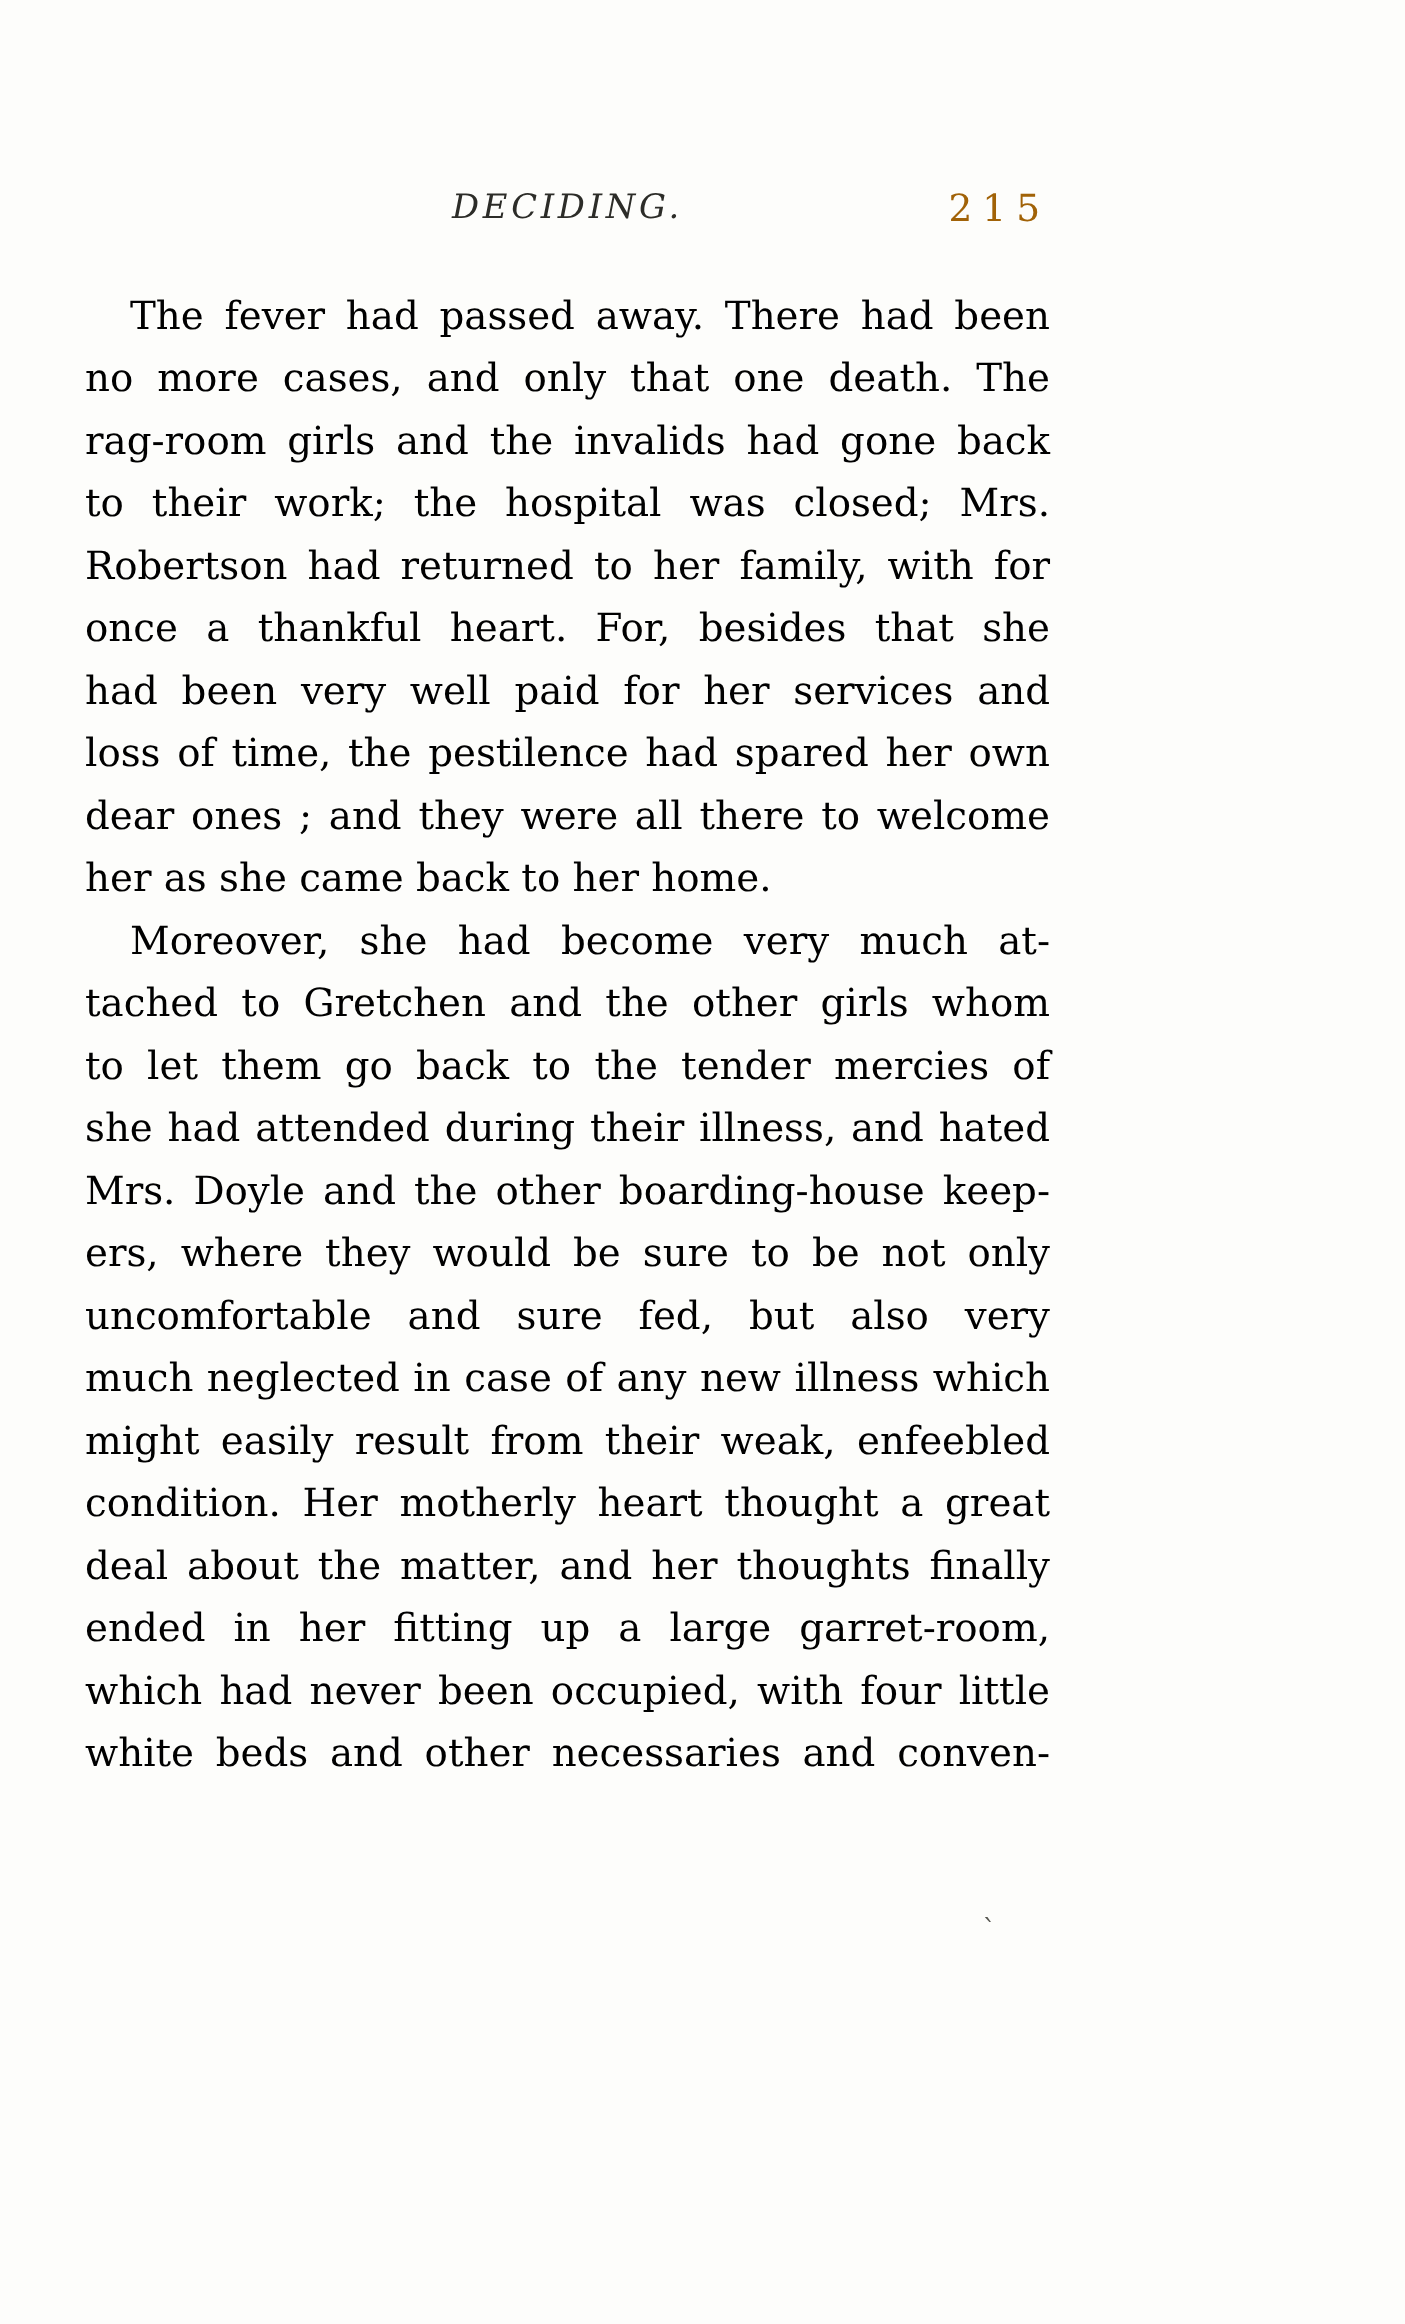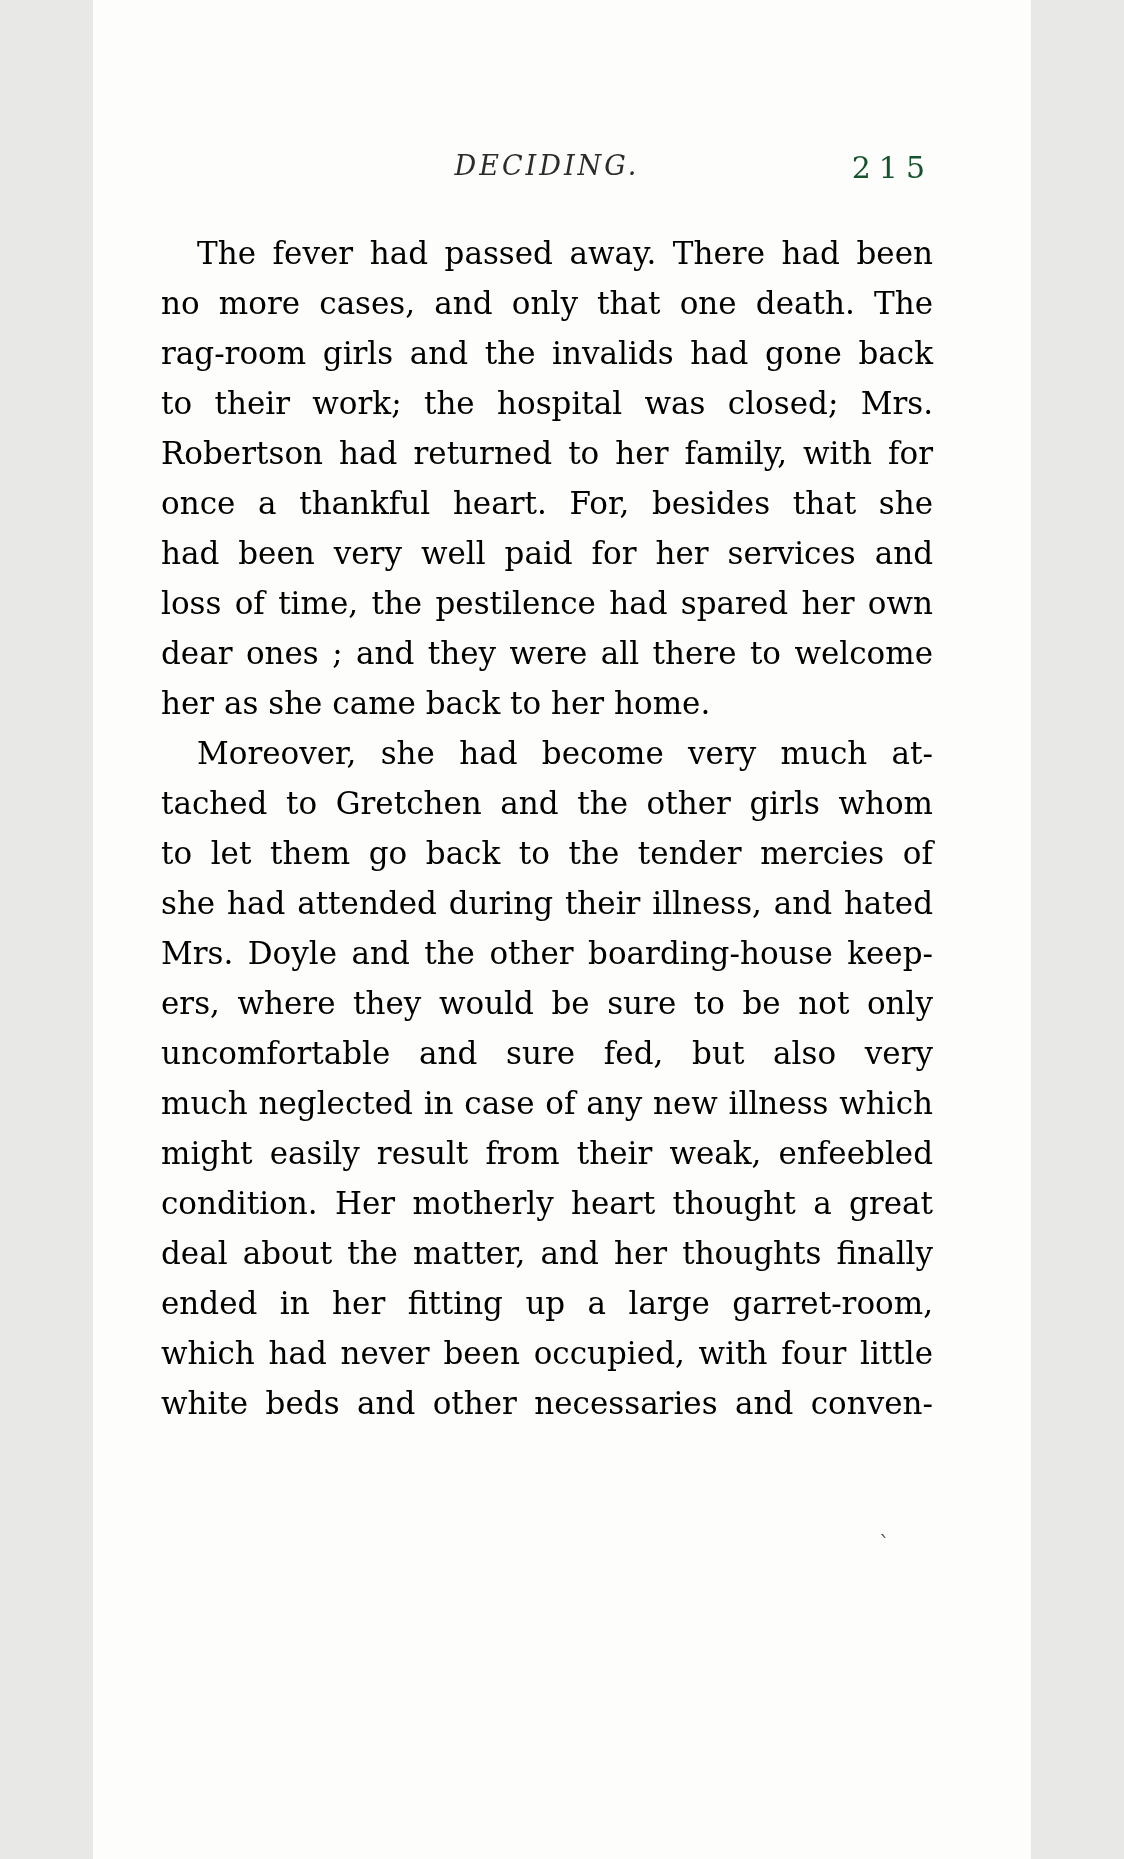--- a/index.html
+++ b/index.html
@@ -2,21 +2,21 @@
 <html><head>
 <meta charset="utf-8">
 <style>
   html, body {
     margin: 0;
     padding: 0;
     background: #e8e8e6;
   }
   .page {
     position: relative;
-    width: 938px;
+    width: 1124px;
     height: 1859px;
     margin: 0 auto;
     background: #fdfdfb;
     color: #242420;
     font-family: "DejaVu Serif", "Liberation Serif", serif;
     overflow: hidden;
   }
   .text-column {
     position: absolute;
     left: 68px;
@@ -37,21 +37,21 @@
     font-size: 27px;
     letter-spacing: 3px;
     color: #2c2c28;
   }
   .page-number {
     position: absolute;
     right: 0;
     top: 0;
     font-size: 30px;
     letter-spacing: 8px;
-    color: #14532d;
+    color: #a16207;
   }
   .para {
     margin: 0;
   }
   .line {
     font-size: 31px;
     line-height: 50px;
     text-align: justify;
     text-align-last: justify;
     color: #000000;

